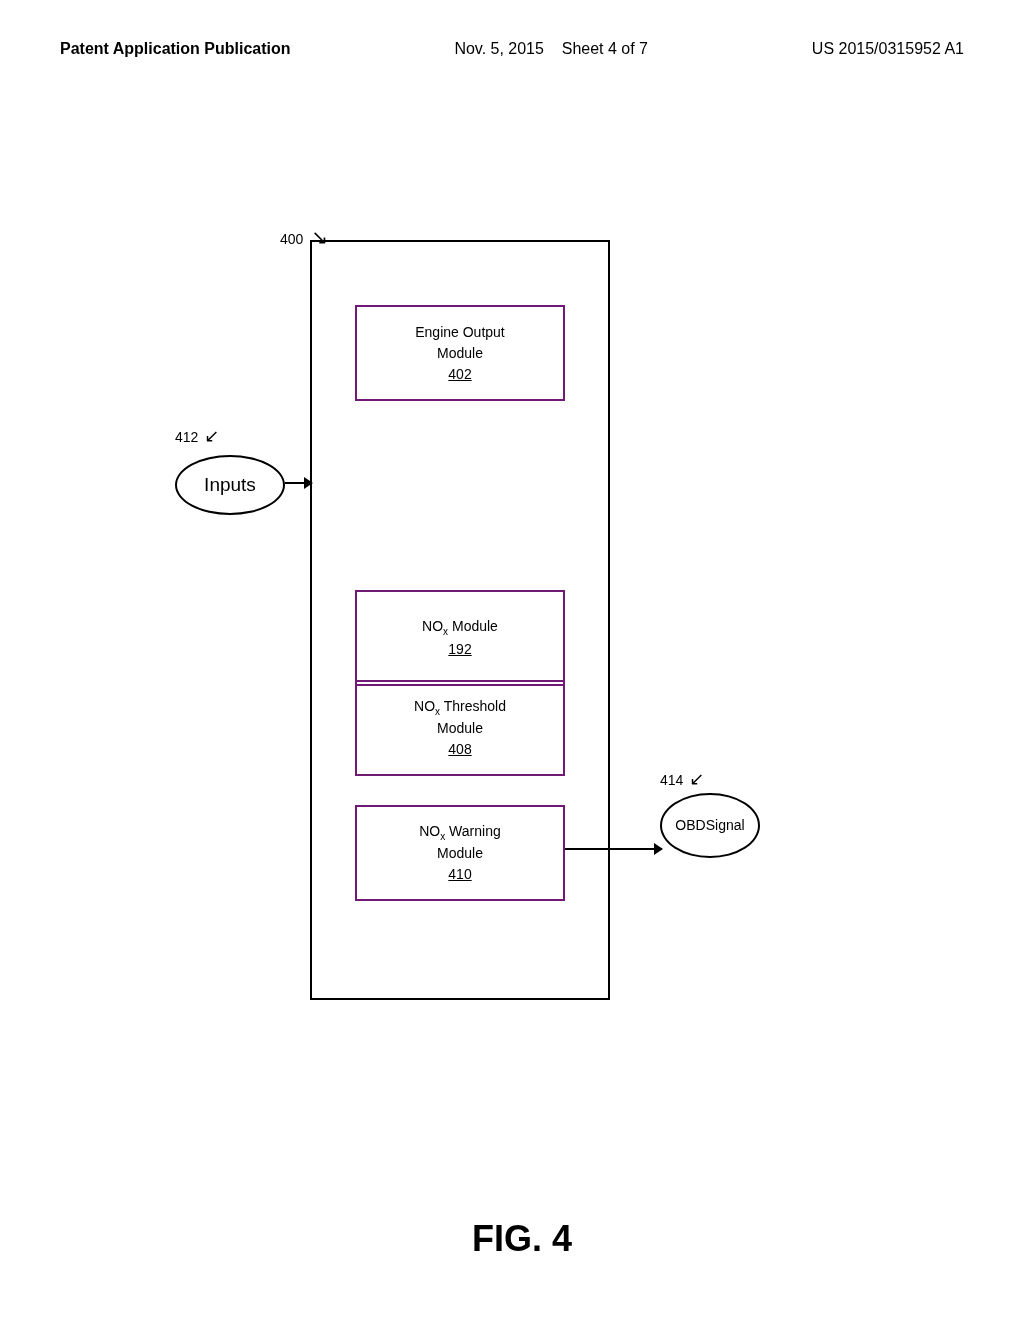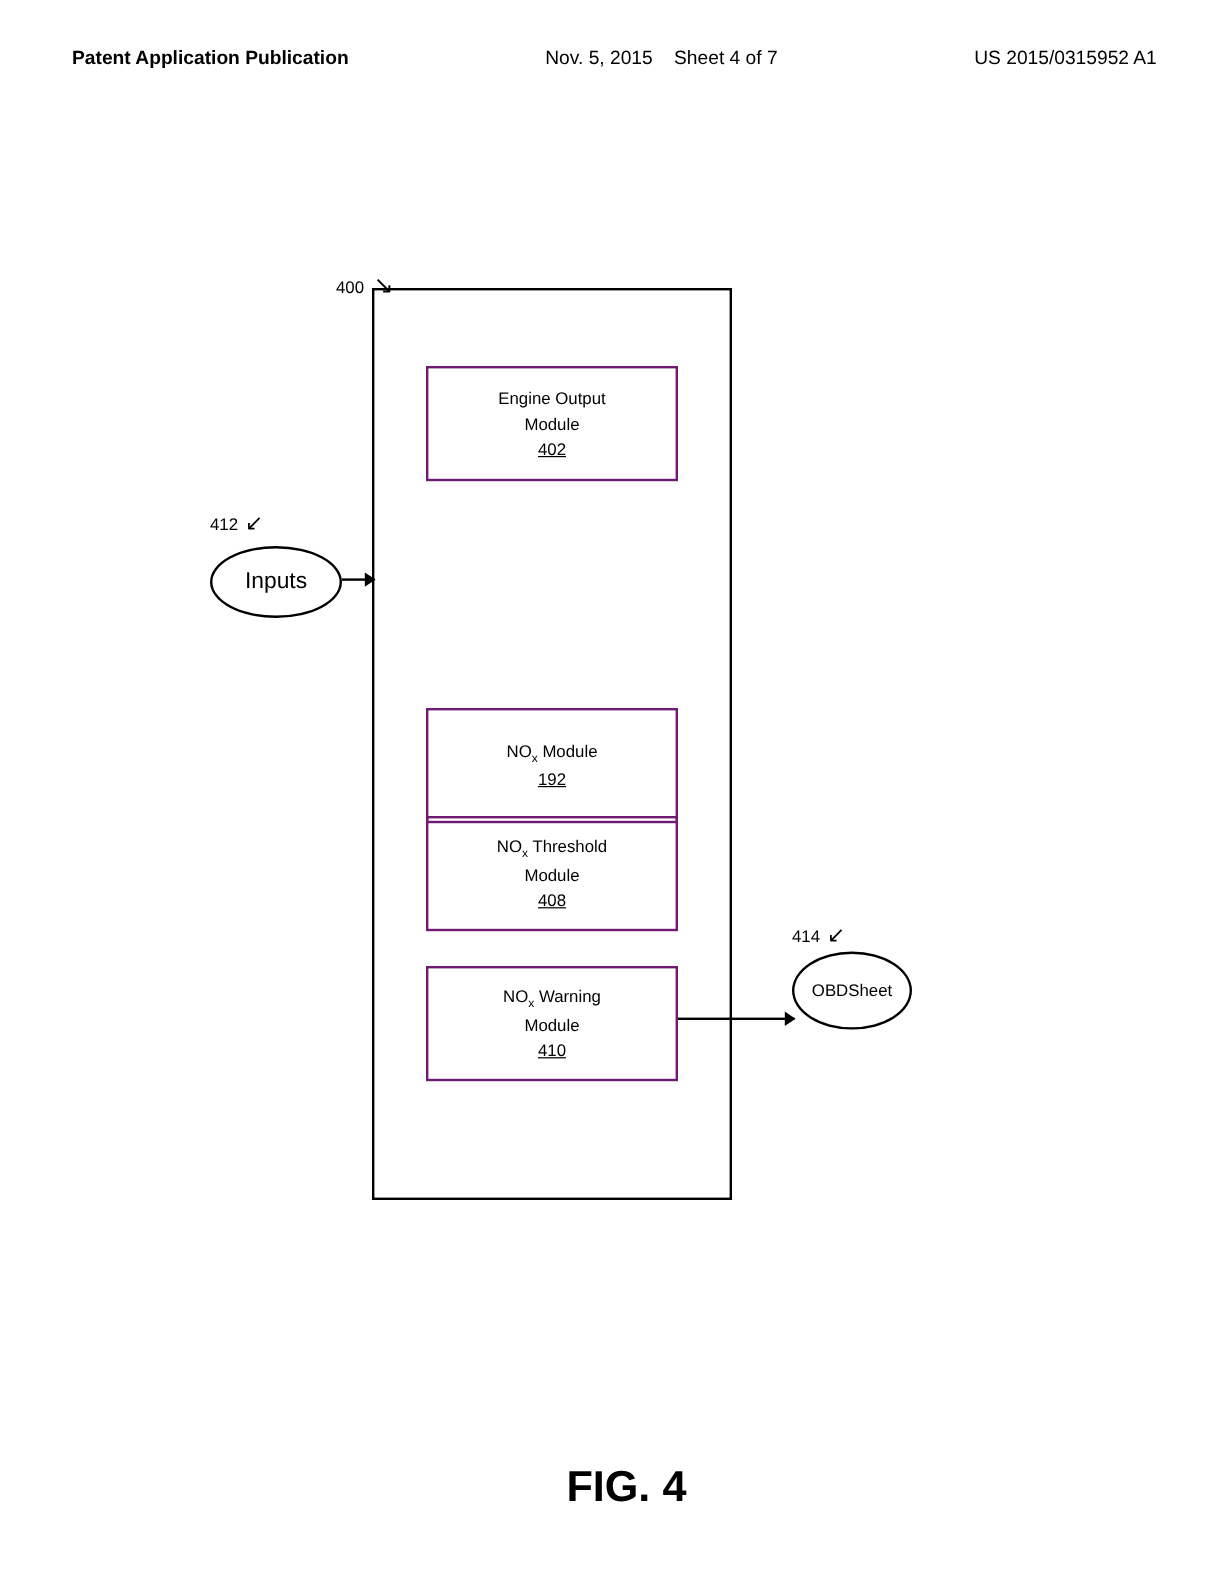--- a/index.html
+++ b/index.html
@@ -272,18 +272,18 @@
   <div class="arrow-obd"></div>
 
   <div class="label-414">
     <span>414</span>
     <span style="display:inline-block; margin-left:2px; font-size:18px;">↙</span>
   </div>
 
   <div class="obd-ellipse">
     <span>OBD</span>
       <br>
-    <span>Sheet</span>
+    <span>Signal</span>
   </div>
 
 </div>
 
 <div class="fig-label">FIG. 4</div>
 
 </body></html>

